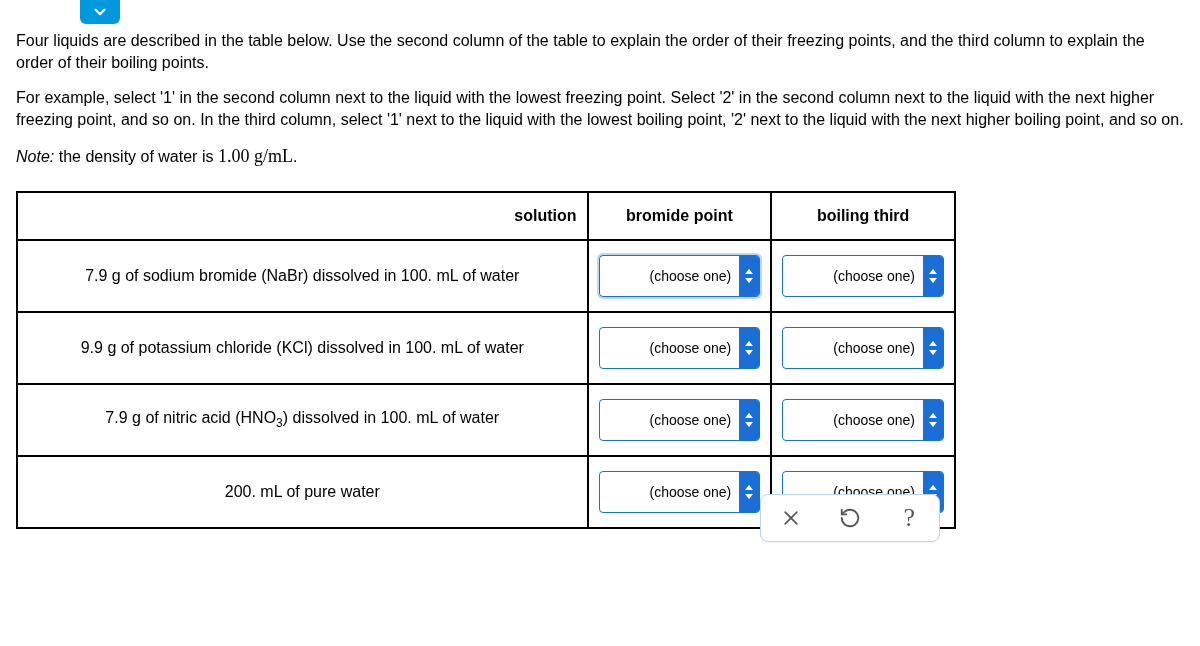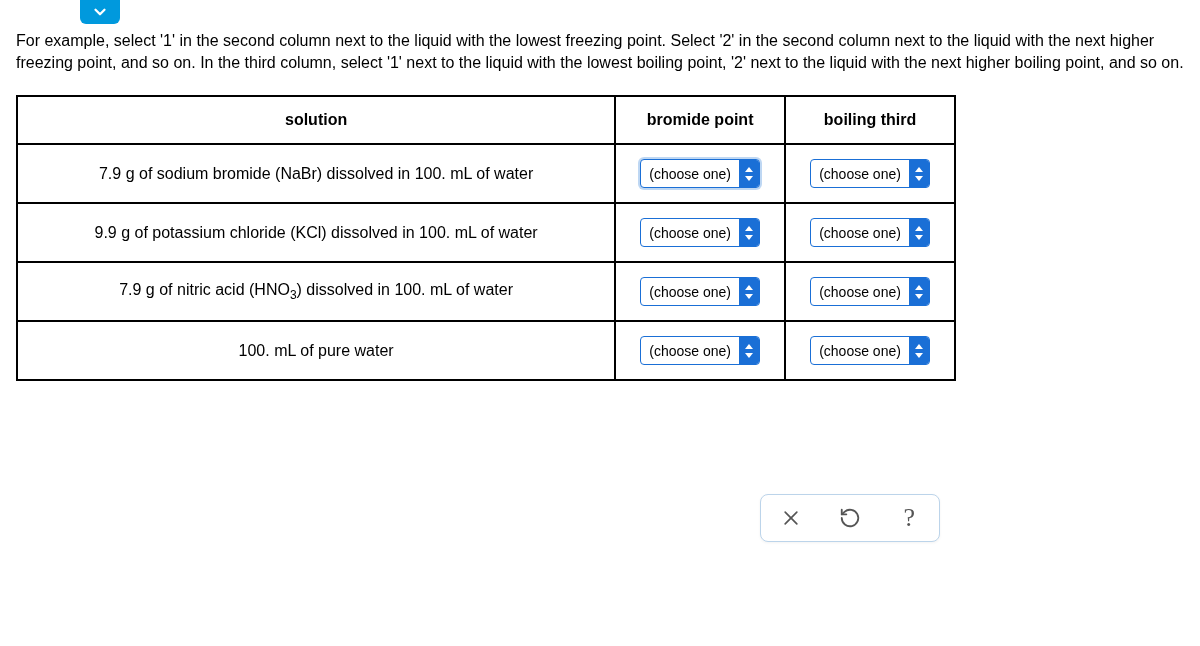--- a/index.html
+++ b/index.html
@@ -42,35 +42,36 @@
     width: 940px;
   }
   table.solution-table th, table.solution-table td {
     border: 2px solid #000;
     padding: 14px 10px;
     text-align: center;
     vertical-align: middle;
   }
   table.solution-table th {
     font-weight: bold;
-    text-align: center;
+    text-align: right;
   }
   table.solution-table th.sol-col { width: 600px; }
   table.solution-table th.fp-col, table.solution-table th.bp-col { width: 170px; text-align: center; }
   table.solution-table td.sel-cell { text-align: center; }
   .select-wrap {
     display: inline-flex;
     align-items: center;
     border: 1px solid #1a6fd6;
     border-radius: 4px;
     overflow: hidden;
     background: #fff;
     font-size: 14px;
-    height: 29px;
+    height: 42px;
     cursor: pointer;
+    padding-left: 42px;
   }
   .select-wrap.active {
     box-shadow: 0 0 0 2px rgba(70,140,220,0.35);
   }
   .select-wrap .sel-label {
     padding: 0 8px;
     white-space: nowrap;
   }
   .select-wrap .sel-arrow {
     width: 20px;
@@ -109,21 +110,25 @@
 <body>
 
 <div class="expand-btn">
   <svg width="18" height="18" viewBox="0 0 24 24" fill="none" stroke="#ffffff" stroke-width="3" stroke-linecap="round" stroke-linejoin="round">
       <polyline points="6 9 12 15 18 9"></polyline>
     </svg>
 </div>
 
 <div class="content">
   <div class="instructions">
+    <p>Four liquids are described in the table below. Use the second column of the table to explain the order of their freezing points, and the third column to explain the order of their boiling points.</p>
     <p>For example, select '1' in the second column next to the liquid with the lowest freezing point. Select '2' in the second column next to the liquid with the next higher freezing point, and so on. In the third column, select '1' next to the liquid with the lowest boiling point, '2' next to the liquid with the next higher boiling point, and so on.</p>
+    <p>
+      <span class="note-label">Note:</span><span> the density of water is </span><span class="density">1.00 g/mL</span><span>.</span>
+    </p>
   </div>
 
   <table class="solution-table">
     <thead>
       <tr>
         <th class="sol-col">solution</th>
         <th class="fp-col">bromide point</th>
         <th class="bp-col">boiling third</th>
       </tr>
     </thead>
@@ -185,21 +190,21 @@
               <span class="sel-label">(choose one)</span>
               <span class="sel-arrow">
                 <svg width="10" height="14" viewBox="0 0 10 14">
                   <polygon points="5,0 9,5 1,5" fill="#fff"></polygon>
                   <polygon points="5,14 9,9 1,9" fill="#fff"></polygon>
                 </svg>
               </span>
             </div></td>
         </tr>
         <tr>
-          <td>100. mL of pure water</td>
+          <td>200. mL of pure water</td>
           <td class="sel-cell"><div class="select-wrap">
               <span class="sel-label">(choose one)</span>
               <span class="sel-arrow">
                 <svg width="10" height="14" viewBox="0 0 10 14">
                   <polygon points="5,0 9,5 1,5" fill="#fff"></polygon>
                   <polygon points="5,14 9,9 1,9" fill="#fff"></polygon>
                 </svg>
               </span>
             </div></td>
           <td class="sel-cell"><div class="select-wrap">

